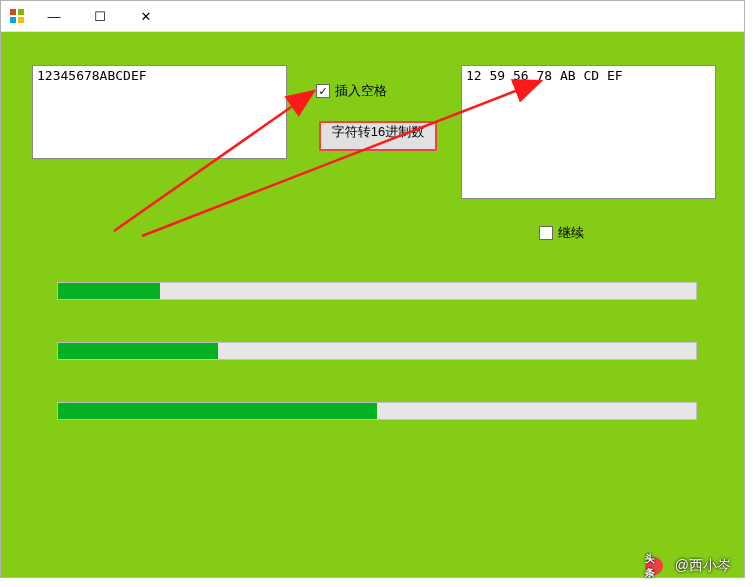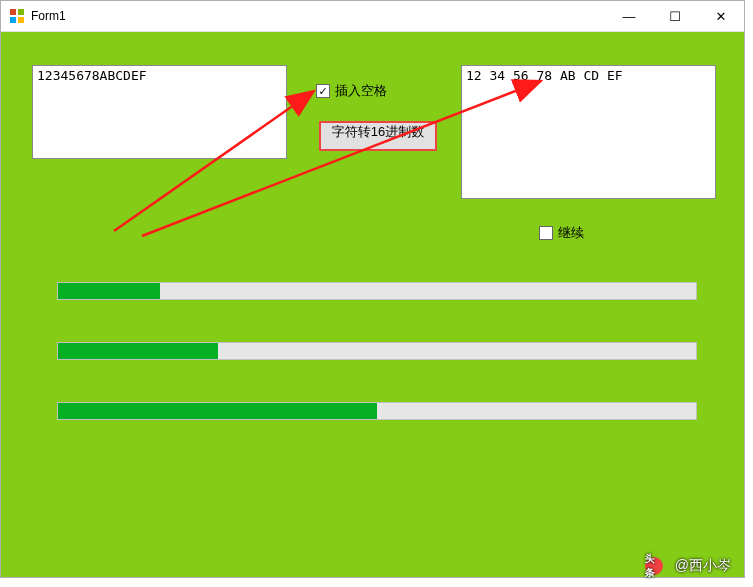--- a/index.html
+++ b/index.html
@@ -153,36 +153,35 @@
 <div class="window">
   <div class="titlebar">
     <span class="app-icon">
       <svg viewBox="0 0 16 16" width="16" height="16">
         <rect x="1" y="1" width="6" height="6" fill="#d24726"></rect>
         <rect x="9" y="1" width="6" height="6" fill="#7fba00"></rect>
         <rect x="1" y="9" width="6" height="6" fill="#00a4ef"></rect>
         <rect x="9" y="9" width="6" height="6" fill="#ffb900"></rect>
       </svg>
     </span>
-    <span class="title-text">Form1</span>
     <div class="win-controls">
       <div class="win-btn">—</div>
       <div class="win-btn">☐</div>
       <div class="win-btn close">✕</div>
     </div>
   </div>
 
   <div class="client">
 
     <div class="textbox tb1">
       <span>12345678ABCDEF</span>
     </div>
 
     <div class="textbox tb2">
-      <span>12 34 56 78 AB CD EF</span>
+      <span>12 59 56 78 AB CD EF</span>
     </div>
 
     <div class="checkbox-group cb-insert">
       <span class="checkbox-box">✓</span>
       <span>插入空格</span>
     </div>
 
     <div class="convert-btn">
       <span>字符转16进制数</span>
     </div>

